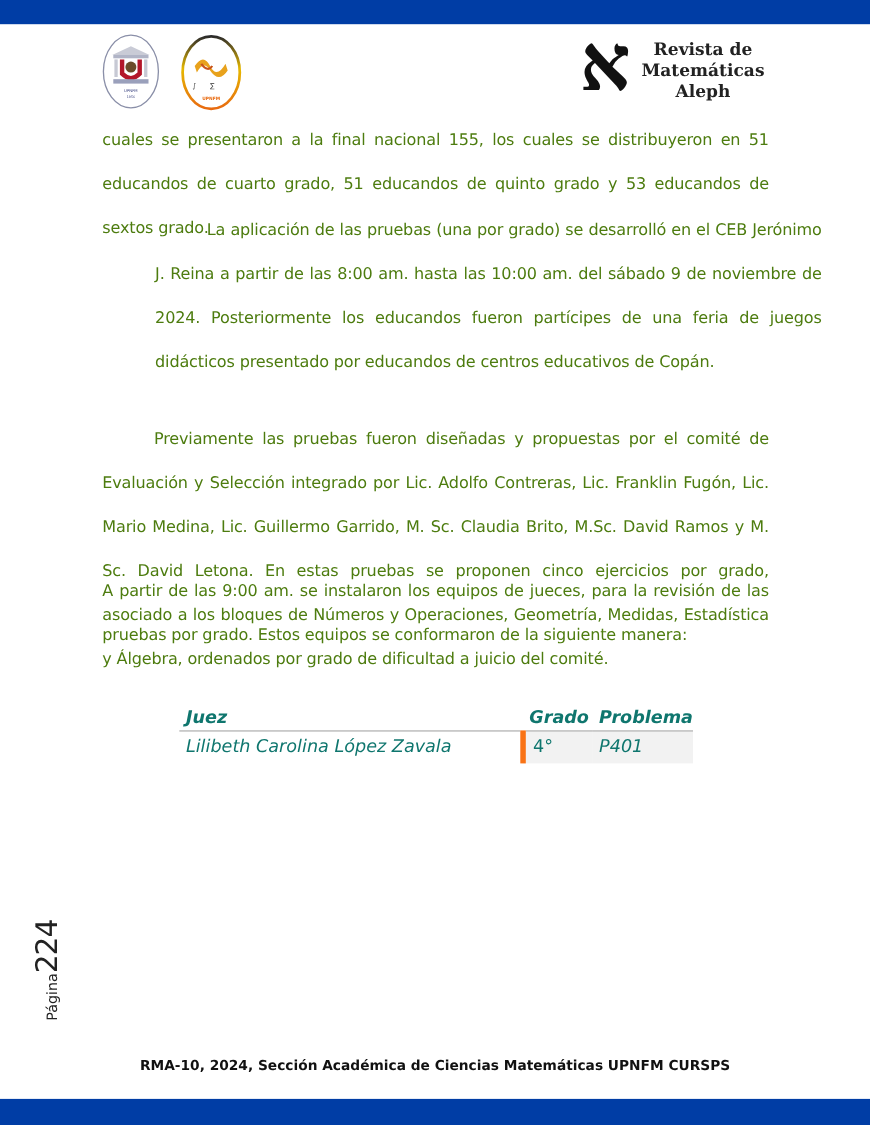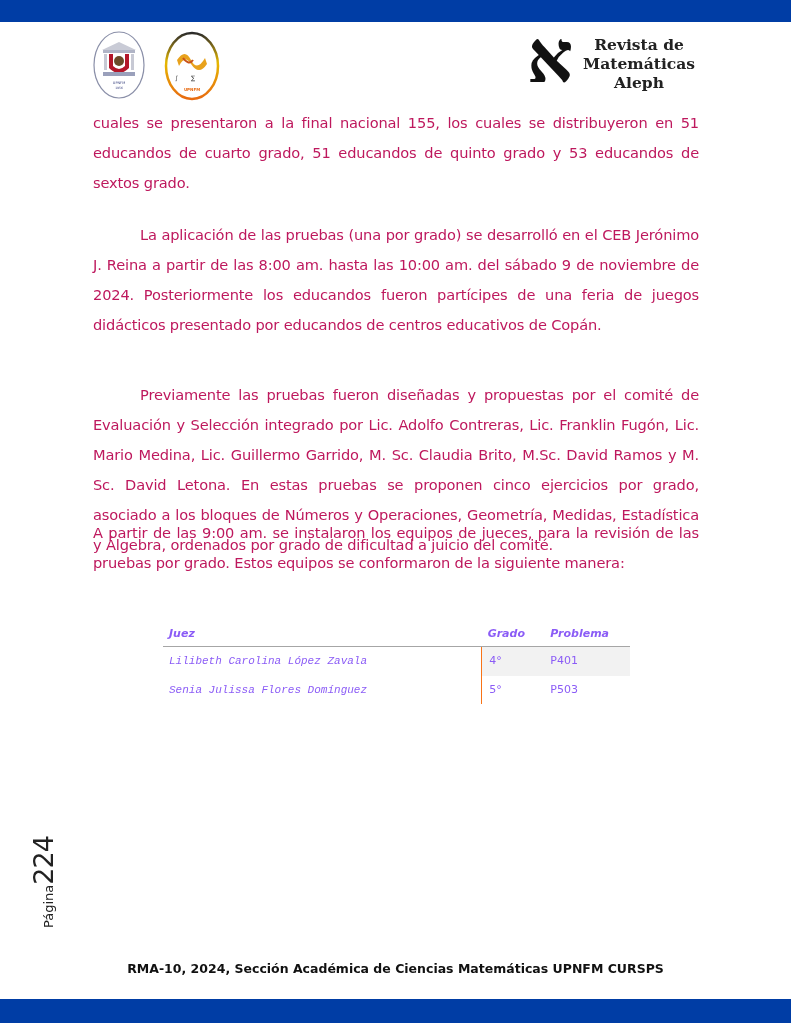--- a/index.html
+++ b/index.html
@@ -22,42 +22,42 @@
     font-family: "DejaVu Serif", serif; font-size: 72px; font-weight: bold; color: #111;
     line-height: 1;
   }
   .aleph-title {
     position: absolute; right: 12px; top: 8px; text-align: center;
     font-family: "DejaVu Serif", serif; font-weight: bold; font-size: 15.5px; line-height: 19px; color: #222;
   }
 
   .body-text {
     position: absolute; left: 93px; width: 606px;
-    font-size: 14.6px; line-height: 30px; text-align: justify; color: #be185d;
+    font-size: 14.6px; line-height: 40px; text-align: justify; color: #4d7c0f;
     letter-spacing: -0.15px;
   }
   .body-text p { margin: 0; }
   .indent { text-indent: 47px; }
   #p1 { top: 108px; }
-  #p2 { top: 220px; }
+  #p2 { top: 190px; margin-left: 48px; }
   #p3 { top: 380px; }
   #p4 { top: 518px; }
 
   .judges-table {
-    position: absolute; left: 163px; top: 620px; width: 467px;
-    border-collapse: collapse; font-size: 11px; color: #8b5cf6;
+    position: absolute; left: 163px; top: 638px; width: 467px;
+    border-collapse: collapse; font-size: 16px; color: #0f766e;
   }
   .judges-table th {
     text-align: left; font-style: italic; font-weight: bold; height: 26px;
     padding: 0 0 0 6px; border-bottom: 1px solid #a6a6a6; vertical-align: middle;
   }
   .judges-table td { padding: 0 0 0 6px; height: 28.6px; vertical-align: top; line-height: 28.6px; }
-  .judges-table td.name { font-style: italic; width: 300px; border-right: 1px solid #f97316; padding-right: 6px; font-family: Liberation Mono, monospace; }
+  .judges-table td.name { font-style: italic; width: 300px; border-right: 5px solid #f97316; padding-right: 6px; }
   .judges-table td.grade { width: 54px; padding-left: 7px; }
-  .judges-table td.problem { width: 78px; }
+  .judges-table td.problem { width: 78px; font-style: italic; }
   .judges-table tr.shaded td.grade, .judges-table tr.shaded td.problem { background: #f2f2f2; }
   .judges-table td.name.wrap { line-height: 28.6px; text-align: justify; text-align-last: left; }
   .judges-table tr.tall td.name { word-spacing: 3px; }
 
   .page-num {
     position: absolute; left: 28px; top: 928px; transform-origin: left top; transform: rotate(-90deg);
     white-space: nowrap; color: #222;
   }
   .page-num .lbl { font-size: 13px; }
   .page-num .num { font-size: 27px; letter-spacing: -1px; }
@@ -130,25 +130,20 @@
       <th>Grado</th>
       <th>Problema</th>
     </tr>
   </thead>
   <tbody>
     <tr class="shaded">
       <td class="name">Lilibeth Carolina López Zavala</td>
       <td class="grade">4°</td>
       <td class="problem">P401</td>
     </tr>
-    <tr>
-      <td class="name">Senia Julissa Flores Domínguez</td>
-      <td class="grade">5°</td>
-      <td class="problem">P503</td>
-    </tr>
   </tbody>
 </table>
 
 <div class="page-num">
   <span class="lbl">Página</span><span class="num">224</span>
 </div>
 
 <div class="footer">RMA-10, 2024, Sección Académica de Ciencias Matemáticas UPNFM CURSPS</div>
 
 <div class="bar bottom"></div>

